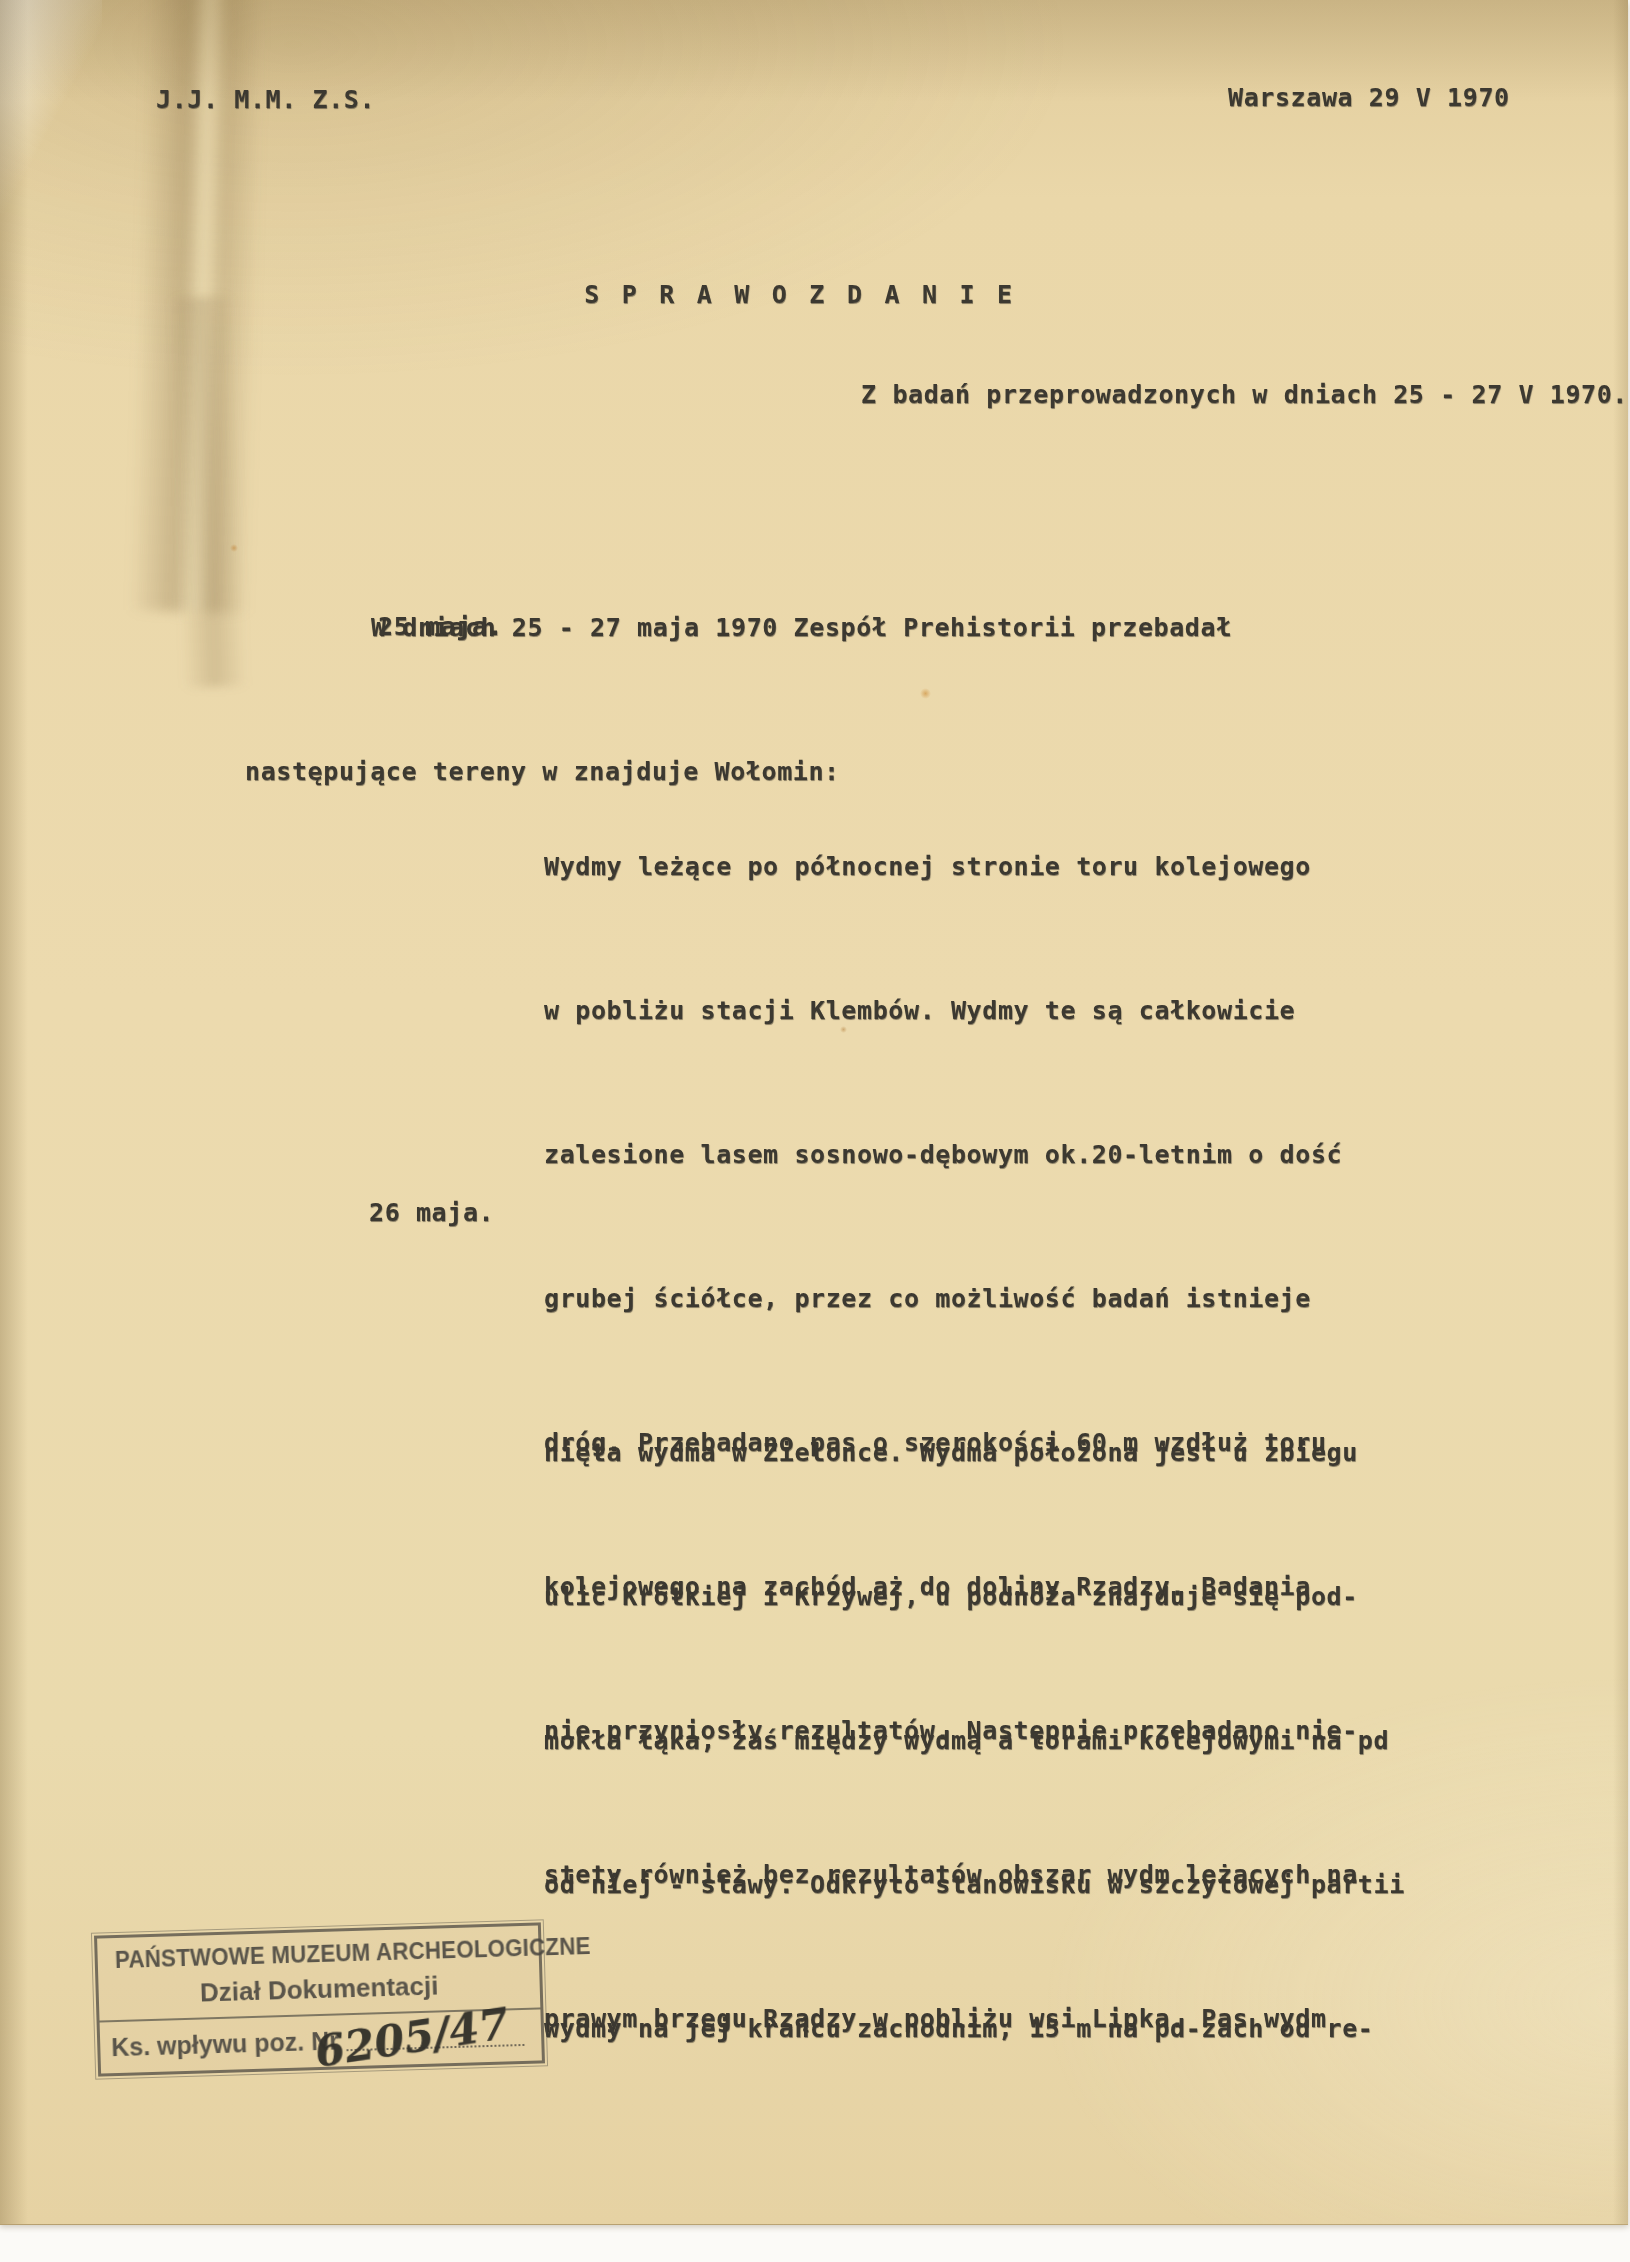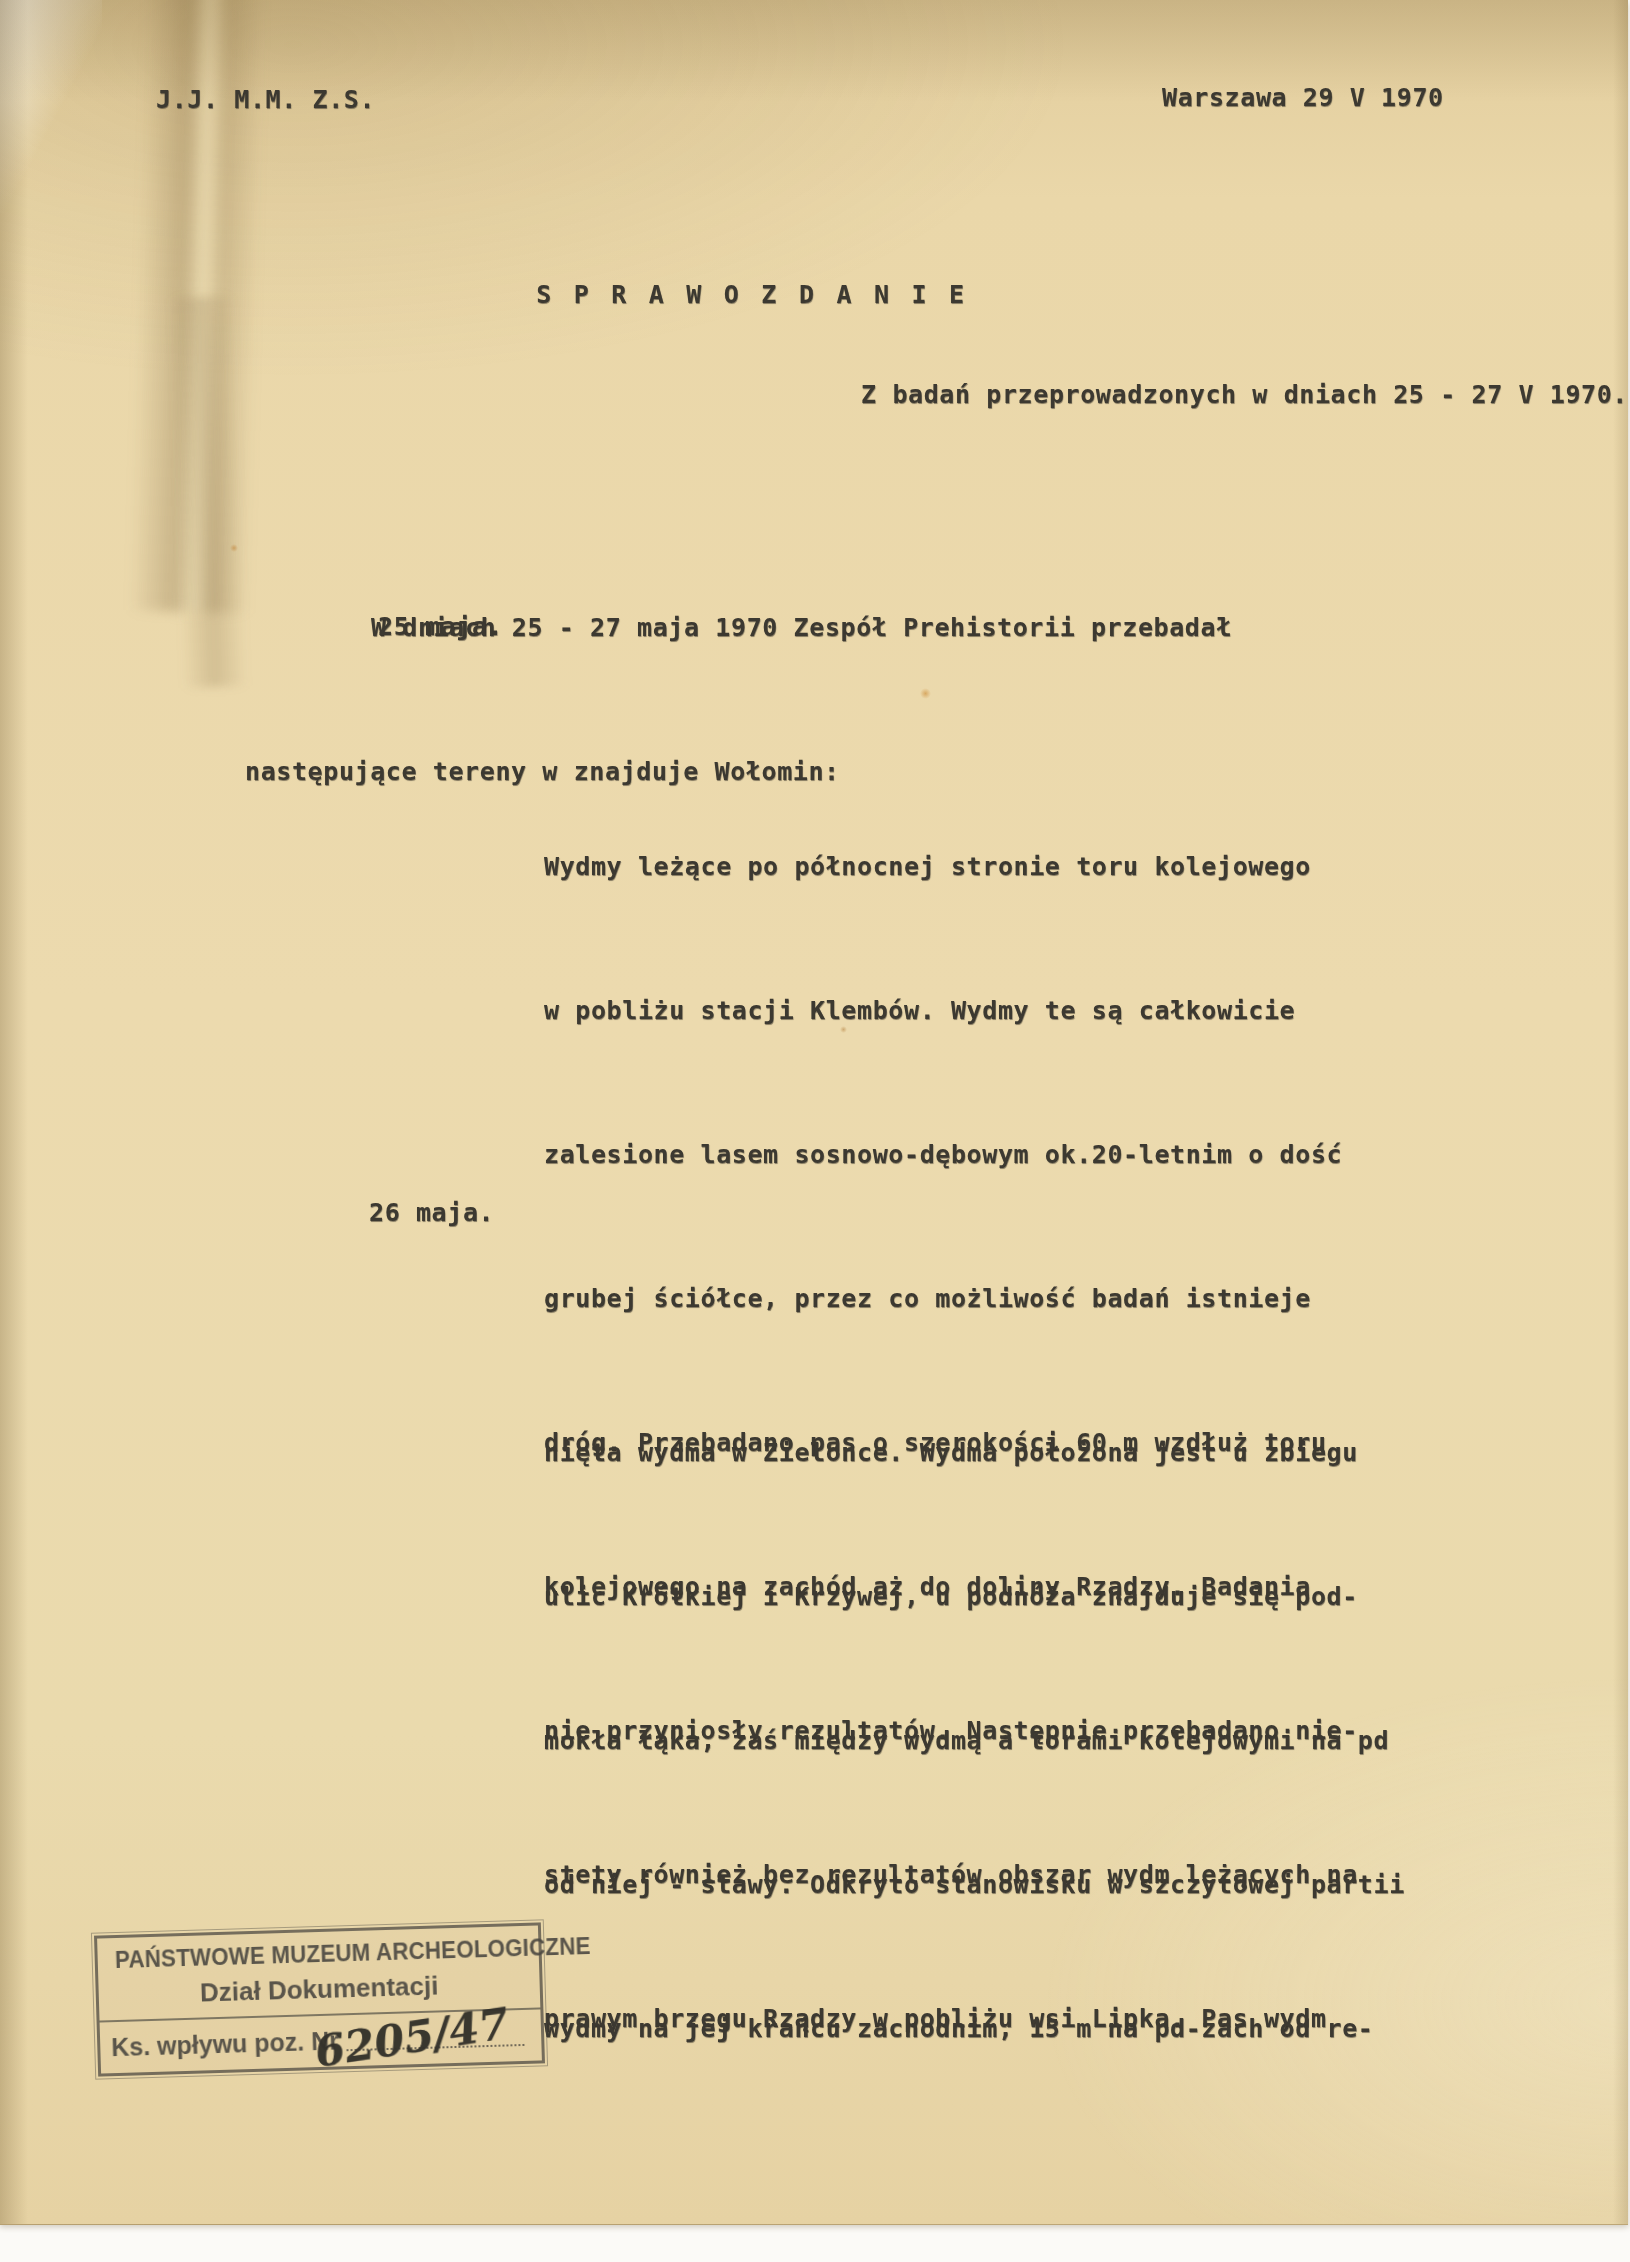--- a/index.html
+++ b/index.html
@@ -38,22 +38,22 @@
   .spot.s2{left:230px;top:544px;width:8.3px;height:8.3px;background:radial-gradient(circle, rgba(190,120,40,.5), transparent 70%);}
   .spot.s3{left:840px;top:1026px;width:7.4px;height:7.4px;background:radial-gradient(circle, rgba(170,110,40,.45), transparent 70%);}
 
   
   .typed{
     position:absolute;color:#3c3931;font-weight:bold;font-size:25px;
     letter-spacing:0.6px;line-height:48px;white-space:pre;
     text-shadow:0.5px 0.5px 0.7px rgba(55,50,40,.55);
   }
   .header-left{left:156px;top:76px;}
-  .header-right{left:1162px;top:74px;}
-  .title{left:0;top:271px;width:1504px;text-align:center;letter-spacing:3.7px;}
+  .header-right{left:1228px;top:74px;}
+  .title{left:0;top:271px;width:1504px;text-align:center;letter-spacing:3.7px;padding-left:48px;}
   .subtitle{left:0;top:371px;width:1628px;text-align:right;}
   .intro{left:0;top:508px;width:1461px;}
   .intro .l1{padding-left:371px;}
   .intro .l2{padding-left:245px;}
   .section{position:absolute;left:0;width:1628px;}
   .sec25{top:603px;}
   .sec26{top:1189px;}
   .sec-label{position:absolute;left:378px;top:0;}
   .sec26 .sec-label{left:369px;}
   .sec-body{margin-left:544px;}

